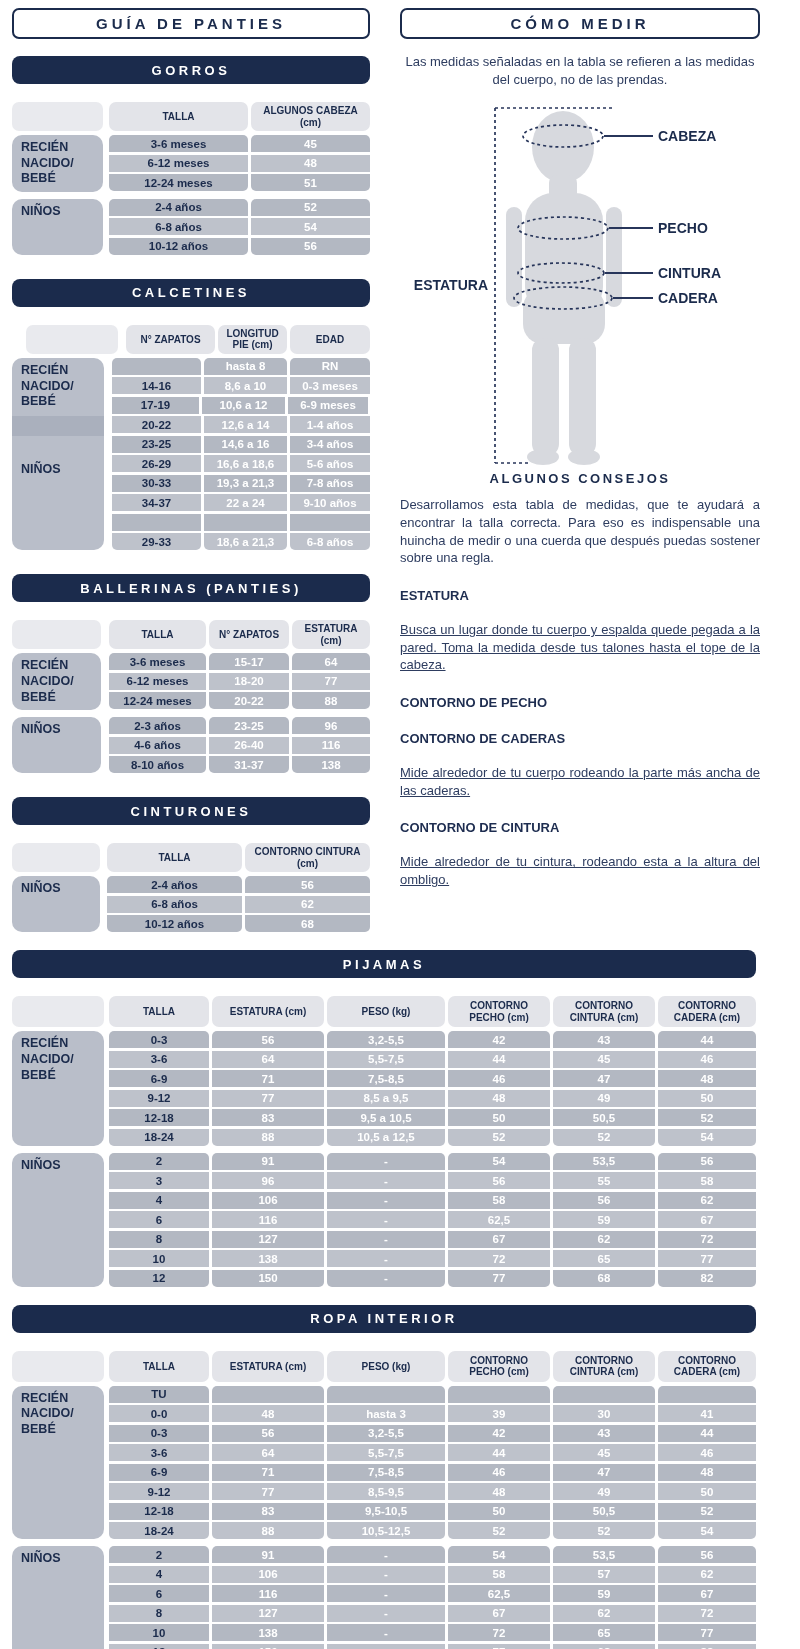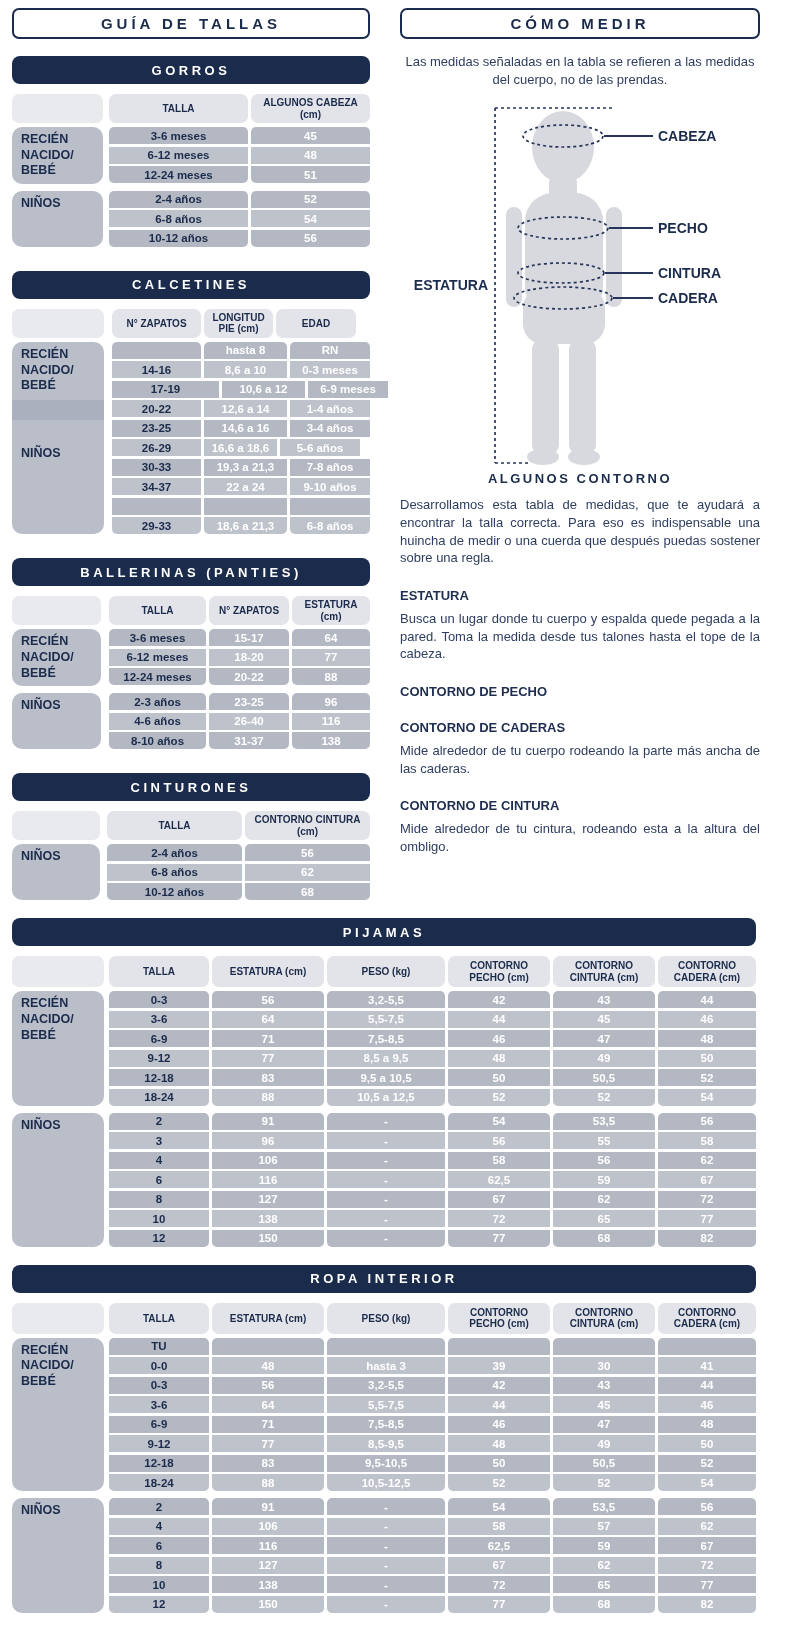--- a/index.html
+++ b/index.html
@@ -19,21 +19,21 @@
   }
 
   
   .sizetable { margin-top:24px; }
   .sizetable.first { margin-top:17px; }
   .tbar {
     background:#1b2b4c; color:#ffffff; border-radius:8px; height:28px;
     display:flex; align-items:center; justify-content:center;
     font-weight:bold; font-size:13px; letter-spacing:3.5px;
   }
-  .hrow { display:flex; margin-top:10px; }
+  .hrow { display:flex; margin-top:18px;justify-content:flex-end; }
   .hcell {
     background:#e3e4e9; border-radius:7px; color:#1b2b4c; font-weight:bold;
     font-size:10px; line-height:1.15; text-align:center; min-height:29px;
     display:flex; align-items:center; justify-content:center; padding:2px 3px;
     margin-right:3px; flex:0 0 auto;
   }
   .hcell:last-child { margin-right:0; }
   .hcell.corner { background:#e9eaee; margin-right:0; }
   .grow { display:flex; margin-top:4px; align-items:stretch; }
   .grow + .grow { margin-top:7px; }
@@ -73,30 +73,30 @@
   .tips-title {
     margin-top:4px; text-align:center; font-weight:bold; font-size:13px;
     letter-spacing:2.5px; color:#1b2b4c;
   }
   .para {
     margin-top:10px; font-size:13px; line-height:1.36; color:#2e3d60;
     text-align:justify;
   }
   .measure-sec { margin-top:21px; }
   .measure-sec .head { font-weight:bold; font-size:13px; color:#1e2d50; }
-  .measure-sec .para { margin-top:7px; }
+  .measure-sec .para { margin-top:18px;text-decoration:underline; }
 </style>
 </head>
 <body>
 
 <div class="page">
   <div class="top">
 
     <div class="col-left">
-      <div class="title-box">GUÍA DE TALLAS</div>
+      <div class="title-box">GUÍA DE PANTIES</div>
 
       <div class="sizetable first">
           <div class="tbar">GORROS</div>
           <div class="hrow">
             <div class="hcell corner" style="width: 91px; margin-right: 6px;"></div>
             <div class="hcell" style="width: 139px;">TALLA</div>
             <div class="hcell" style="width: 119px;">ALGUNOS CABEZA (cm)</div>
           </div>
           <div class="grow">
             <div class="glabel" style="width: 91px; margin-right: 6px;">RECIÉN NACIDO/ BEBÉ</div>
@@ -153,37 +153,37 @@
                 <div class="cell c-talla" style="width: 89px;"></div>
                 <div class="cell c-val" style="width: 83px;">hasta 8</div>
                 <div class="cell c-val" style="width: 80px;">RN</div>
               </div>
               <div class="row odd">
                 <div class="cell c-talla" style="width: 89px;">14-16</div>
                 <div class="cell c-val" style="width: 83px;">8,6 a 10</div>
                 <div class="cell c-val" style="width: 80px;">0-3 meses</div>
               </div>
               <div class="row">
-                <div class="cell c-talla" style="width: 107px;">17-19</div>
+                <div class="cell c-talla" style="width: 87px;">17-19</div>
                 <div class="cell c-val" style="width: 83px;">10,6 a 12</div>
                 <div class="cell c-val" style="width: 80px;">6-9 meses</div>
               </div>
               <div class="row odd">
                 <div class="cell c-talla" style="width: 89px;">20-22</div>
                 <div class="cell c-val" style="width: 83px;">12,6 a 14</div>
                 <div class="cell c-val" style="width: 80px;">1-4 años</div>
               </div>
               <div class="row">
                 <div class="cell c-talla" style="width: 89px;">23-25</div>
                 <div class="cell c-val" style="width: 83px;">14,6 a 16</div>
                 <div class="cell c-val" style="width: 80px;">3-4 años</div>
               </div>
               <div class="row odd">
                 <div class="cell c-talla" style="width: 89px;">26-29</div>
-                <div class="cell c-val" style="width: 73px;">16,6 a 18,6</div>
+                <div class="cell c-val" style="width: 83px;">16,6 a 18,6</div>
                 <div class="cell c-val" style="width: 80px;">5-6 años</div>
               </div>
               <div class="row">
                 <div class="cell c-talla" style="width: 89px;">30-33</div>
                 <div class="cell c-val" style="width: 83px;">19,3 a 21,3</div>
                 <div class="cell c-val" style="width: 80px;">7-8 años</div>
               </div>
               <div class="row odd">
                 <div class="cell c-talla" style="width: 89px;">34-37</div>
                 <div class="cell c-val" style="width: 83px;">22 a 24</div>
@@ -322,21 +322,21 @@
 
         <g font-family="Liberation Sans, sans-serif" font-size="14" font-weight="bold" fill="#1b2b4c">
           <text x="258" y="46">CABEZA</text>
           <text x="258" y="138">PECHO</text>
           <text x="258" y="183">CINTURA</text>
           <text x="258" y="208">CADERA</text>
           <text x="88" y="195" text-anchor="end">ESTATURA</text>
         </g>
       </svg>
 
-      <div class="tips-title">ALGUNOS CONTORNO</div>
+      <div class="tips-title">ALGUNOS CONSEJOS</div>
       <p class="para">Desarrollamos esta tabla de medidas, que te ayudará a encontrar la talla correcta. Para eso es indispensable una huincha de medir o una cuerda que después puedas sostener sobre una regla.</p>
 
       <div class="measure-sec">
         <div class="head">ESTATURA</div>
         <p class="para">Busca un lugar donde tu cuerpo y espalda quede pegada a la pared. Toma la medida desde tus talones hasta el tope de la cabeza.</p>
       </div>
       <div class="measure-sec">
         <div class="head">CONTORNO DE PECHO</div>
       </div>
       <div class="measure-sec">

